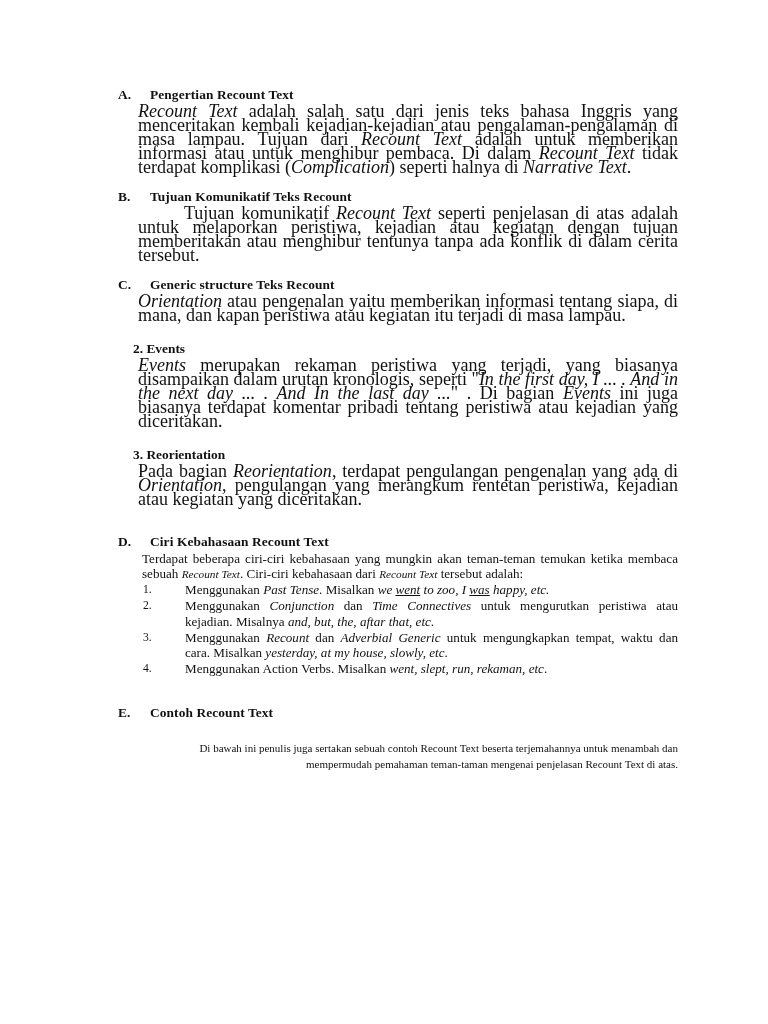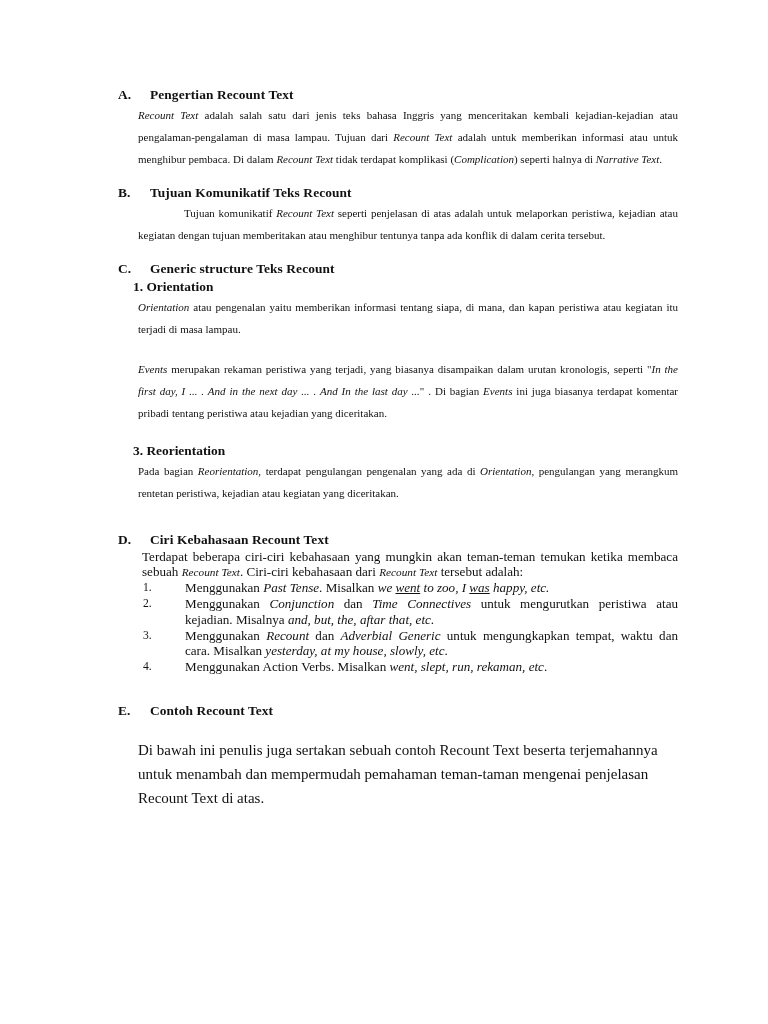--- a/index.html
+++ b/index.html
@@ -43,22 +43,22 @@
   }
   .sec-letter {
     width: 20px;
     flex: 0 0 20px;
     font-weight: bold;
   }
   .sec-title { flex: 1 1 auto; margin-left: 12px; }
 
   .body {
     margin-left: 20px;
-    font-size: 11px;
-    line-height: 22px;
+    font-size: 18px;
+    line-height: 14px;
     text-align: justify;
     text-justify: inter-word;
   }
   .body.indent-first { text-indent: 46px; }
 
   .sub-head {
     margin-left: 15px;
     font-weight: bold;
     font-size: 13.4px;
     line-height: 18px;
@@ -97,23 +97,23 @@
   }
   .dlist li .num {
     position: absolute;
     left: 5px;
     top: 0;
     font-size: 11.6px;
   }
 
   
   .sec-e .body {
-    text-align: left;
-    font-size: 15px;
-    line-height: 24px;
+    text-align: right;
+    font-size: 11px;
+    line-height: 16px;
   }
 </style>
 </head>
 <body>
 
 <div class="page">
   <div class="content">
 
     <div class="section sec-a">
       <div class="sec-head">
@@ -134,25 +134,25 @@
     </div>
 
     <div class="gap-md"></div>
 
     <div class="section sec-c">
       <div class="sec-head">
         <span class="sec-letter">C.</span>
         <span class="sec-title">Generic structure Teks Recount</span>
       </div>
 
-      <div class="sub-head">1. Orientation</div>
       <div class="body"><i>Orientation</i><span> atau pengenalan yaitu memberikan informasi tentang siapa, di mana, dan kapan peristiwa atau kegiatan itu terjadi di masa lampau.</span></div>
 
       <div class="gap-lg"></div>
 
+      <div class="sub-head">2. Events</div>
       <div class="body"><i>Events</i><span> merupakan rekaman peristiwa yang terjadi, yang biasanya disampaikan dalam urutan kronologis, seperti "</span><i>In the first day, I ... . And in the next day ... . And In the last day ...</i><span>" . Di bagian </span><i>Events</i><span> ini juga biasanya terdapat komentar pribadi tentang peristiwa atau kejadian yang diceritakan.</span></div>
 
       <div class="gap-lg"></div>
 
       <div class="sub-head">3. Reorientation</div>
       <div class="body"><span>Pada bagian </span><i>Reorientation</i><span>, terdapat pengulangan pengenalan yang ada di </span><i>Orientation</i><span>, pengulangan yang merangkum rentetan peristiwa, kejadian atau kegiatan yang diceritakan.</span></div>
     </div>
 
     <div class="gap-xl"></div>
 

